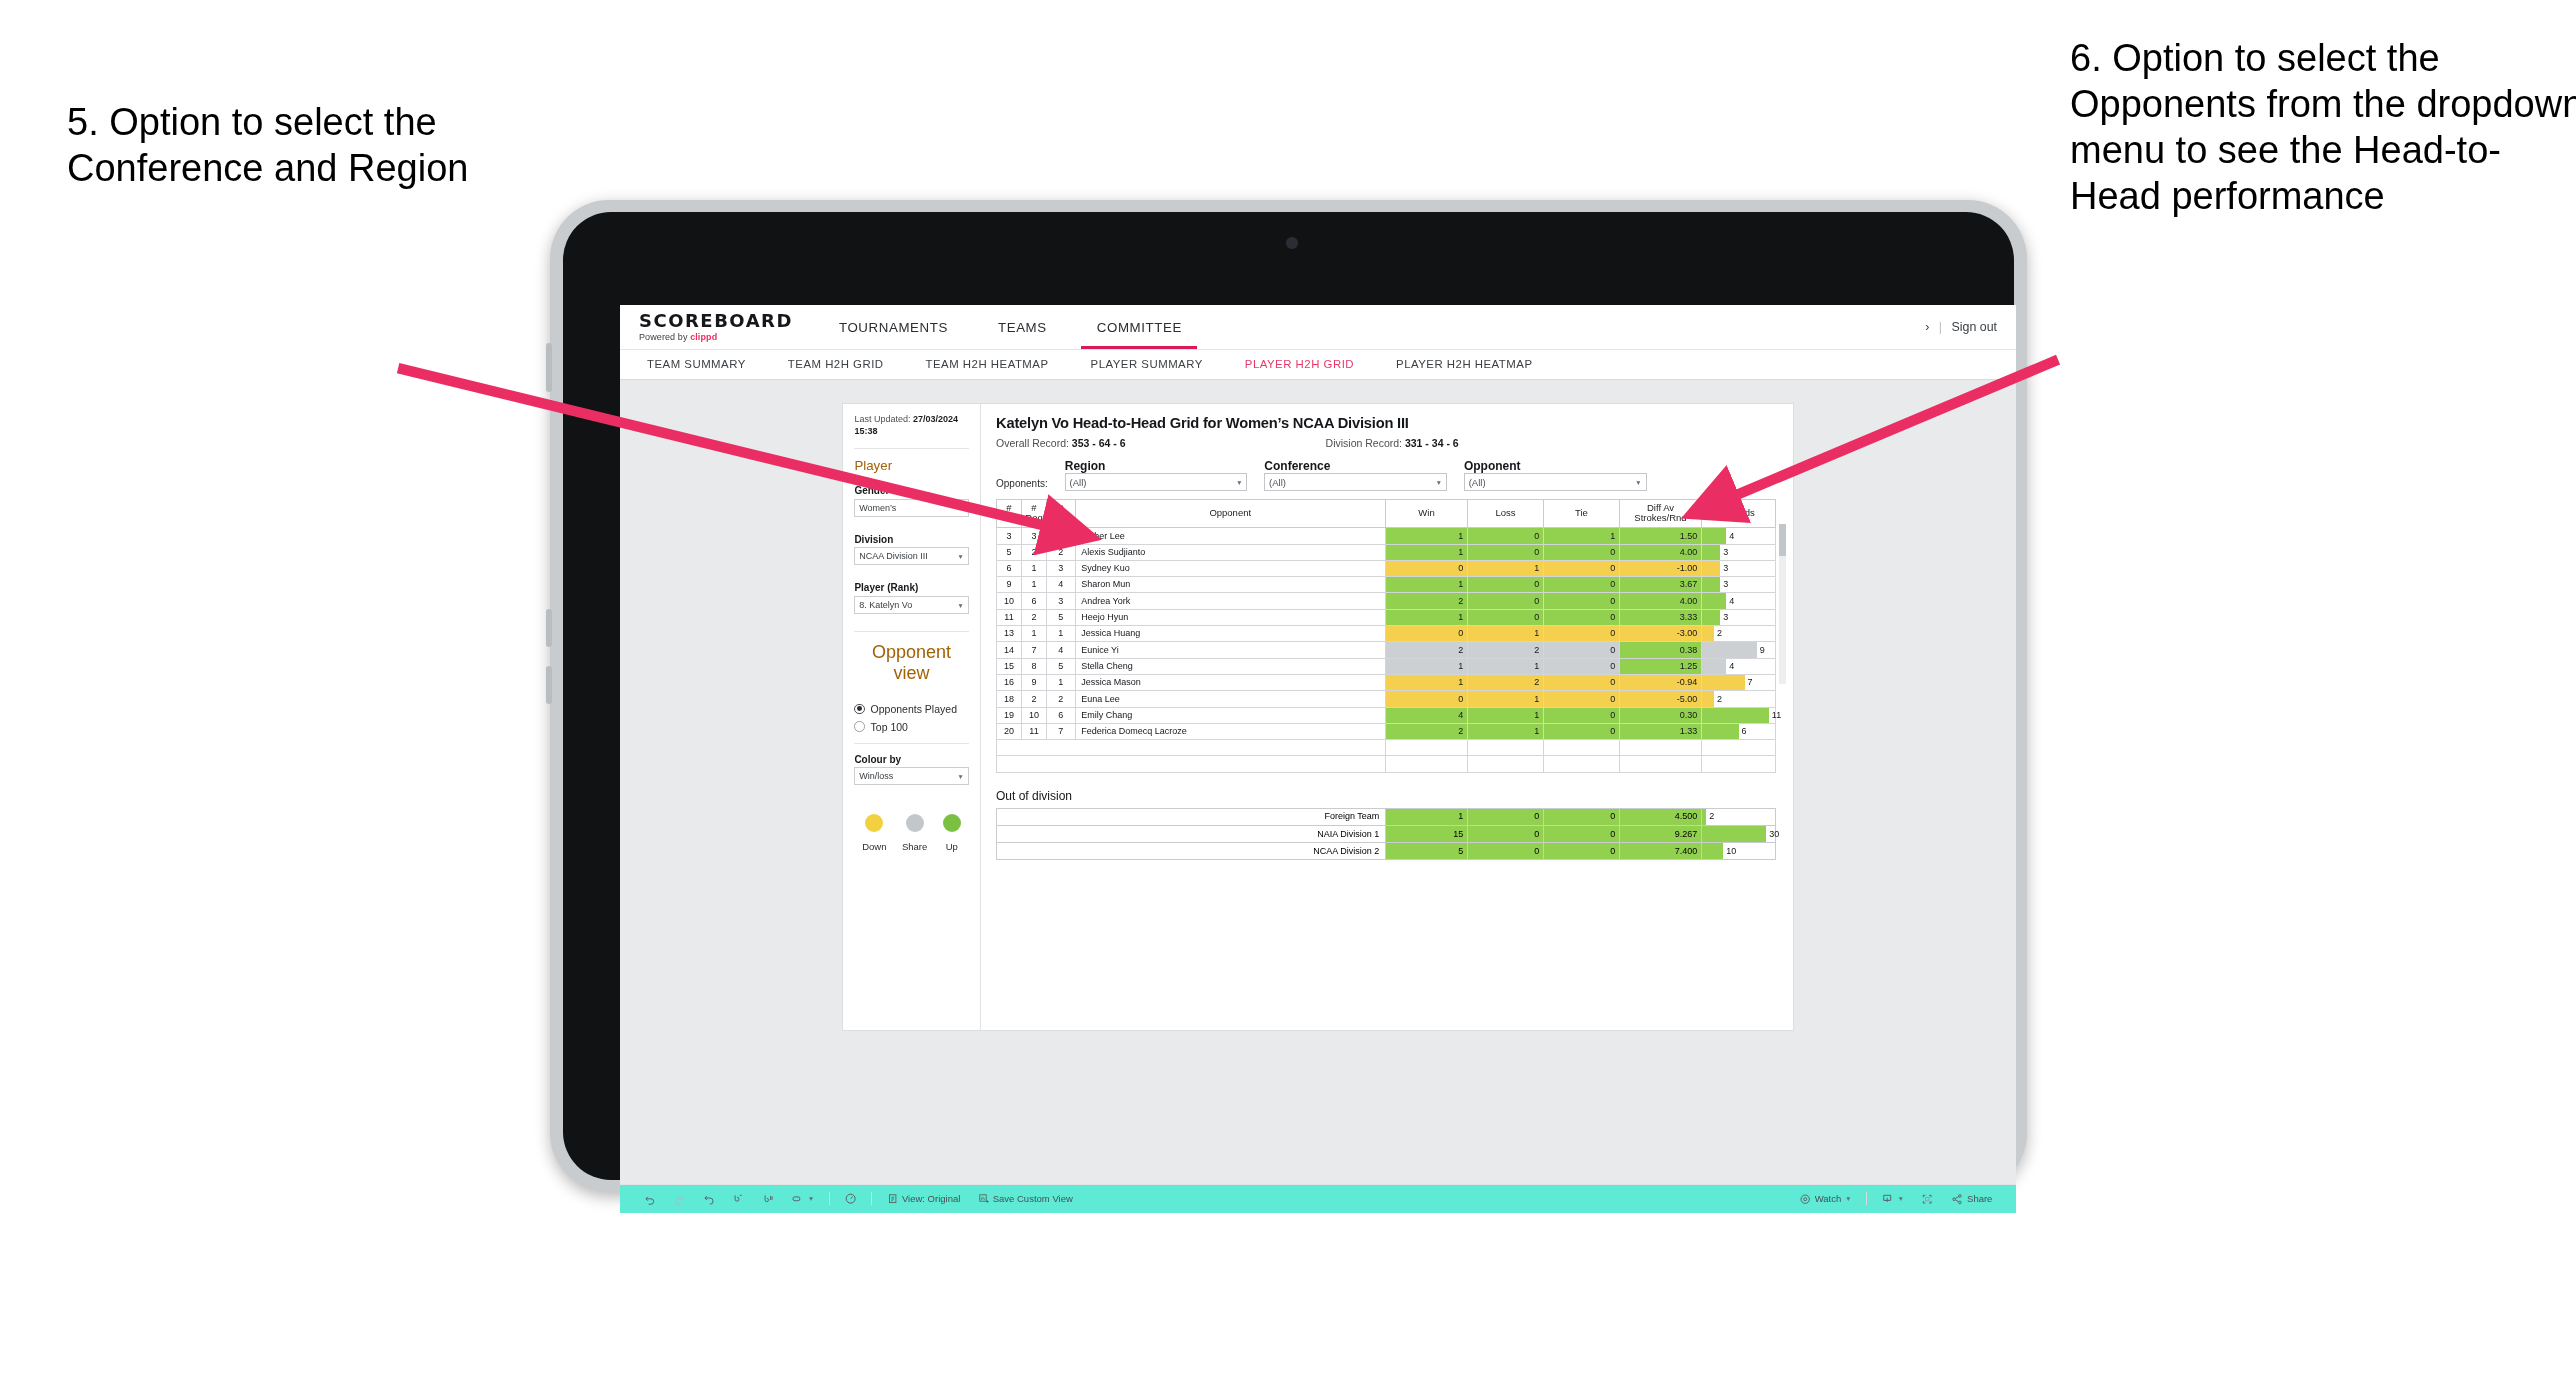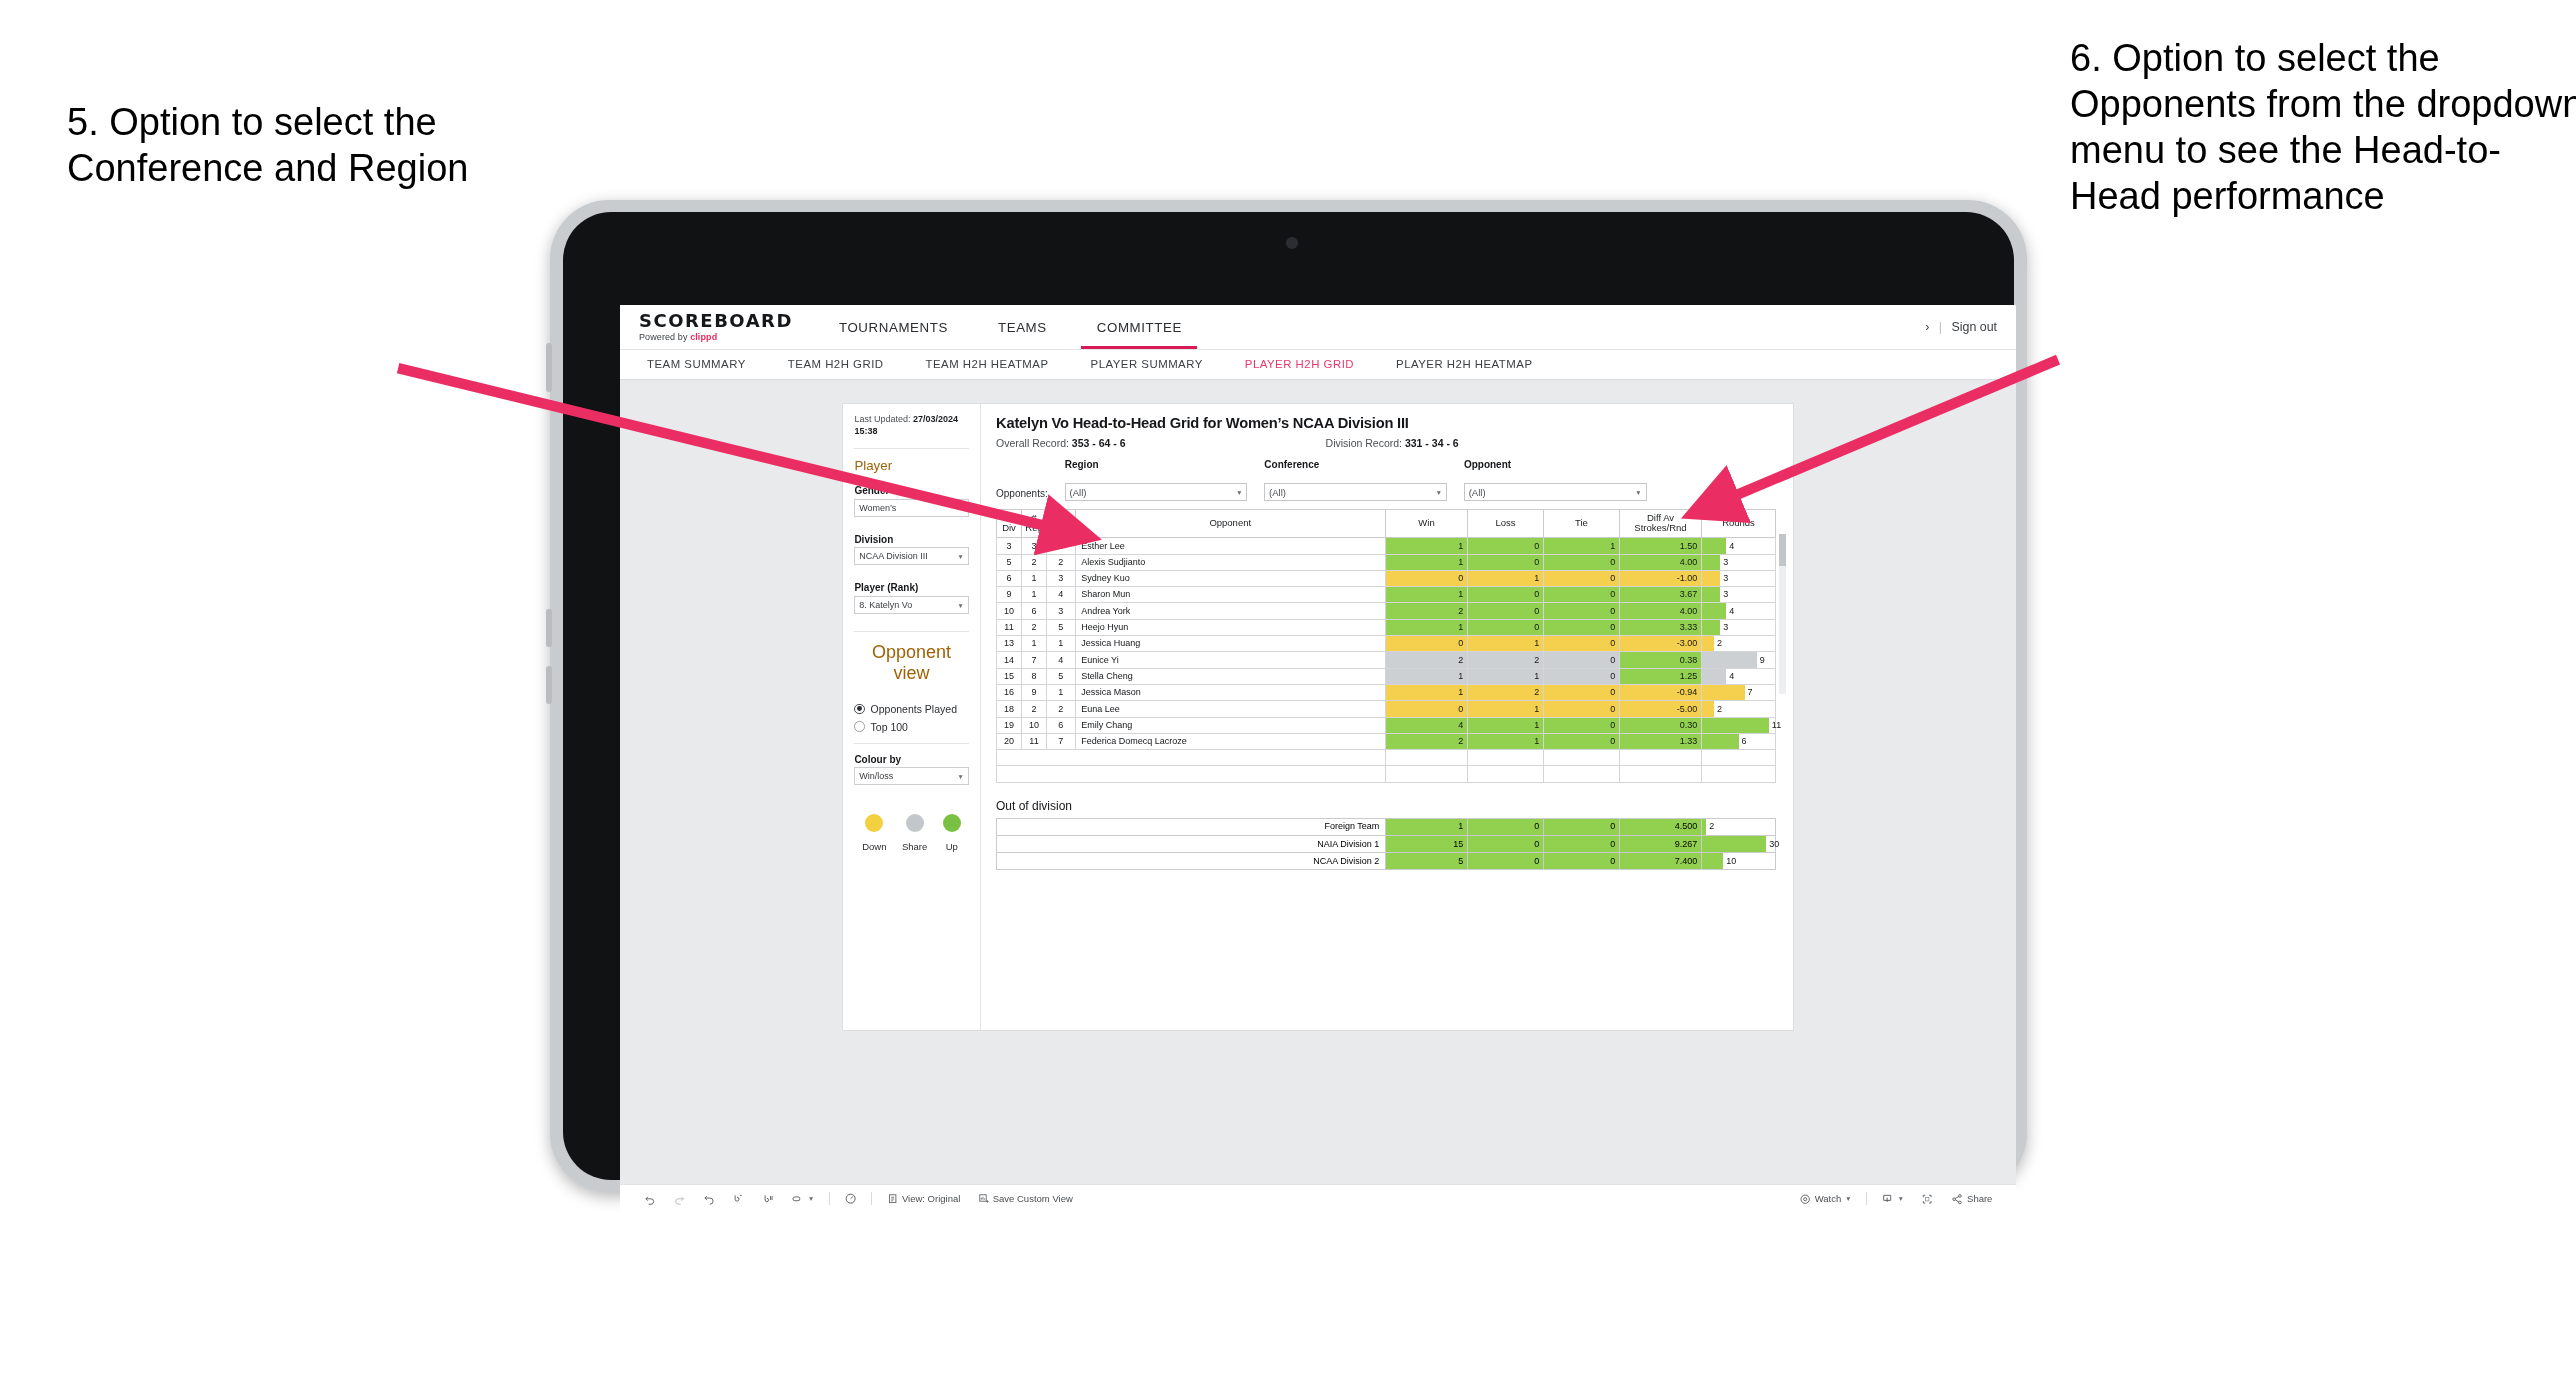--- a/index.html
+++ b/index.html
@@ -79,21 +79,21 @@
   
   #rpanel{flex:1;padding:11.4px 17px 0 15px;box-sizing:border-box;position:relative;}
   #title{font-size:14.7px;font-weight:700;color:#15171a;letter-spacing:-0.2px;}
   #recs{display:flex;margin-top:5.7px;font-size:10.5px;color:#4b4f53;}
   #recs b{color:#15171a;font-weight:700;}
   #rec-div{margin-left:200px;}
 
   
   #filters{display:flex;align-items:flex-end;margin-top:10.5px;gap:17px;}
   .flt{display:flex;flex-direction:column;}
-  .flt .fl{font-size:10px;color:#15171a;font-weight:700;margin-bottom:13px;}
+  .flt .fl{font-size:12px;color:#15171a;font-weight:700;margin-bottom:0;}
   .flt .fs{border:1px solid #c4c6c9;background:#fff;width:173px;height:16px;display:flex;align-items:center;
            justify-content:space-between;padding:0 3.8px;font-size:9.5px;color:#4b4f53;cursor:pointer;}
   .flt .fs .car{font-size:6.7px;color:#6b7075;}
   #opp-label{font-size:10px;color:#2a2d31;padding-bottom:1.9px;}
 
   
   #tbl-wrap{margin-top:7.6px;position:relative;}
   table.grid{border-collapse:collapse;width:100%;table-layout:fixed;font-size:9px;color:#15171a;}
   table.grid th{border:1px solid #c9cbce;background:#fff;font-weight:400;font-size:9.5px;padding:2.9px 1.9px;line-height:1.15;color:#1b1d20;}
   table.grid td{border:1px solid #d3d5d8;padding:1px 3.8px;height:13.3px;line-height:1.2;}
@@ -111,21 +111,21 @@
   #vscroll{position:absolute;right:-9.5px;top:25px;width:6.7px;height:160px;background:#eceef0;}
   #vscroll i{position:absolute;left:0;top:0;width:6.7px;height:32px;background:#c3c6c9;display:block;}
 
   
   #ood-h{font-size:12px;color:#15171a;margin:16px 0 4.8px;}
   table.ood{border-collapse:collapse;width:100%;table-layout:fixed;font-size:9px;}
   table.ood td{border:1px solid #c9cbce;padding:1px 3.8px;height:14.3px;line-height:1.2;}
   .oname{text-align:right;padding-right:5.7px !important;}
 
   
-  #toolbar{position:absolute;left:0;right:0;bottom:0;height:28.5px;background:#ffffff;border-top:1px solid #e0e2e4;
+  #toolbar{position:absolute;left:0;right:0;bottom:0;height:28.5px;background:#5eead4;border-top:1px solid #e0e2e4;
            display:flex;align-items:center;padding:0 15px;gap:0;font-size:9.5px;color:#4b4f53;}
   .tbi{display:flex;align-items:center;gap:3.8px;padding:0 8.6px;cursor:pointer;white-space:nowrap;}
   .tbsep{width:1px;height:13.3px;background:#d8dadd;margin:0 5.7px;}
   .tbspacer{flex:1;}
   .tbi svg{display:block;}
 </style>
 </head>
 <body>
 
 <div class="anno" id="anno-left">5. Option to select the Conference and Region</div>

